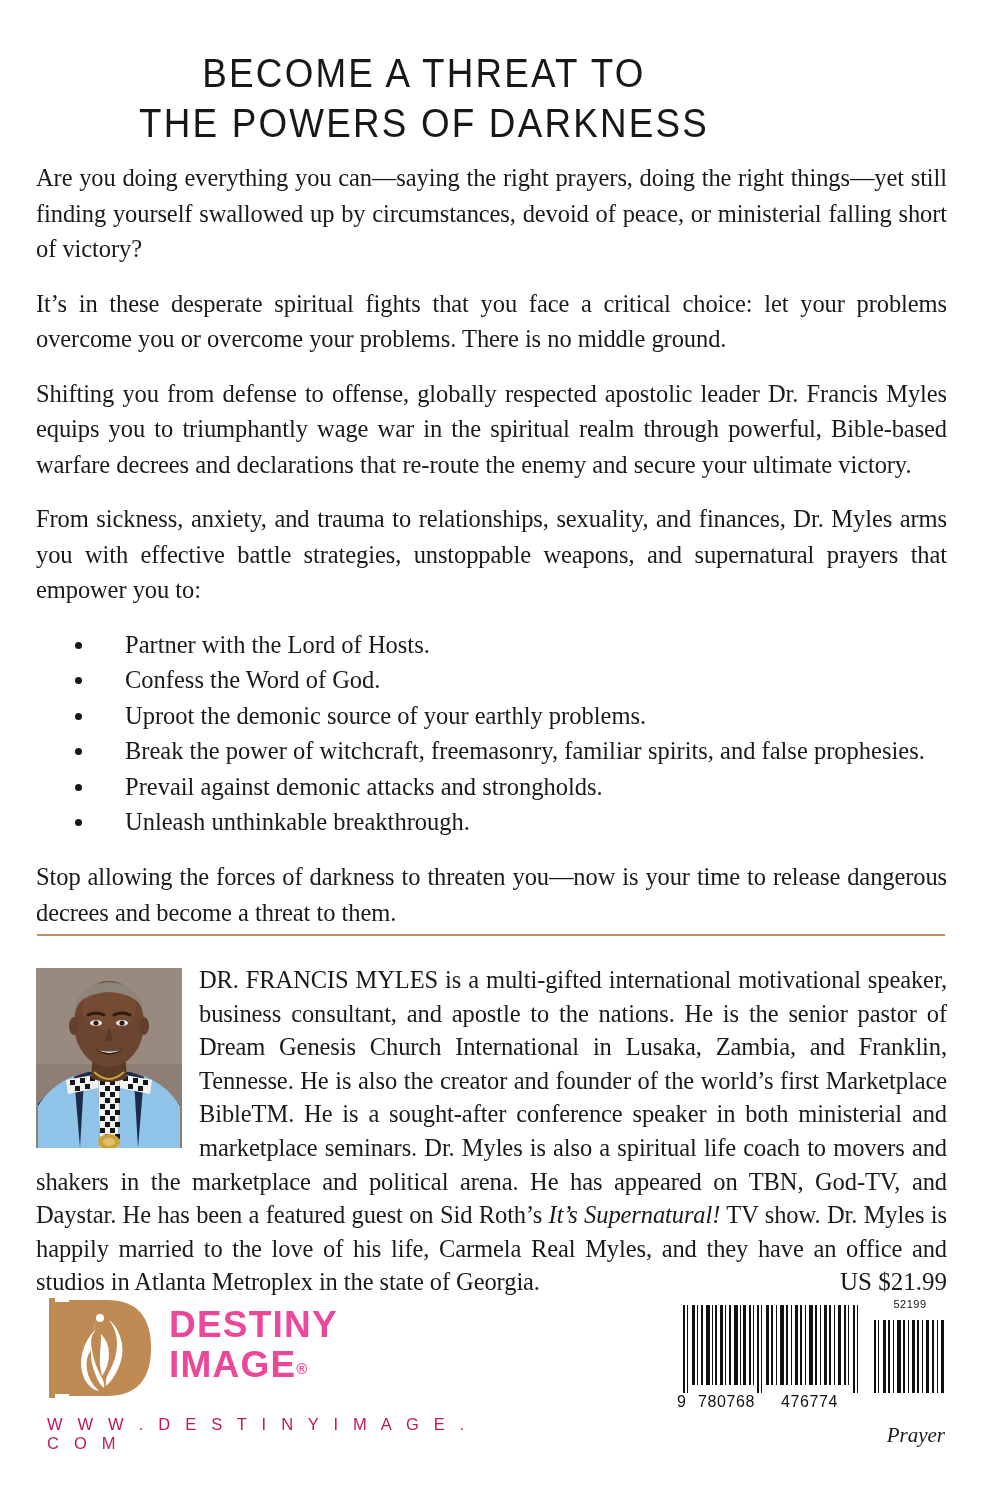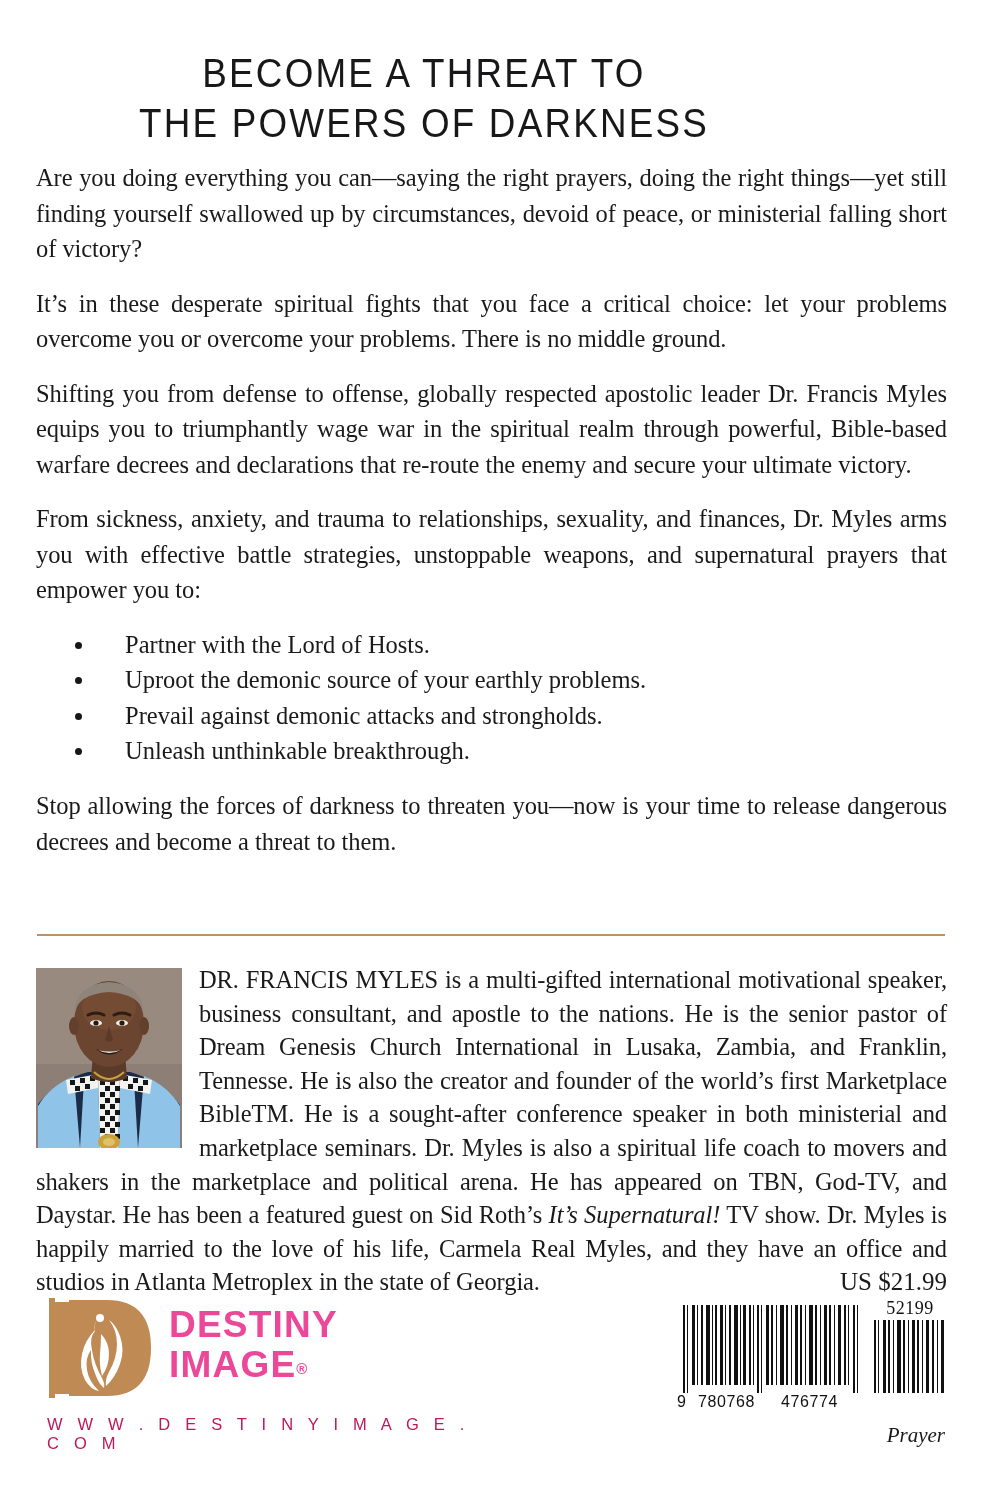--- a/index.html
+++ b/index.html
@@ -171,22 +171,22 @@
     height: 104px;
   }
   .bc-main { position: absolute; left: 0; top: 0; }
   .bc-addon { position: absolute; left: 195px; top: 15px; }
   .addon-digits {
     position: absolute;
     left: 195px;
     top: -7px;
     width: 76px;
     text-align: center;
-    font-family: Liberation Serif, serif;
-    font-size: 18px;
+    font-family: Liberation Sans, sans-serif;
+    font-size: 11px;
     letter-spacing: 0.5px;
     color: #111;
   }
   .bc-digits {
     position: absolute;
     left: 0;
     top: 88px;
     width: 186px;
     font-family: "Liberation Sans", "DejaVu Sans", sans-serif;
     font-size: 16px;
@@ -222,21 +222,29 @@
     <p class="para">Shifting you from defense to offense, globally respected apostolic leader Dr. Francis Myles equips you to triumphantly wage war in the spiritual realm through powerful, Bible-based warfare decrees and declarations that re-route the enemy and secure your ultimate victory.</p>
     <p class="para">From sickness, anxiety, and trauma to relationships, sexuality, and finances, Dr. Myles arms you with effective battle strategies, unstoppable weapons, and supernatural prayers that empower you to:</p>
 
     <ul class="bullets">
       <li>
         <span class="bullet-dot"></span>
         <span>Partner with the Lord of Hosts.</span>
       </li>
       <li>
         <span class="bullet-dot"></span>
+        <span>Confess the Word of God.</span>
+      </li>
+      <li>
+        <span class="bullet-dot"></span>
         <span>Uproot the demonic source of your earthly problems.</span>
+      </li>
+      <li>
+        <span class="bullet-dot"></span>
+        <span>Break the power of witchcraft, freemasonry, familiar spirits, and false prophesies.</span>
       </li>
       <li>
         <span class="bullet-dot"></span>
         <span>Prevail against demonic attacks and strongholds.</span>
       </li>
       <li>
         <span class="bullet-dot"></span>
         <span>Unleash unthinkable breakthrough.</span>
       </li>
     </ul>

